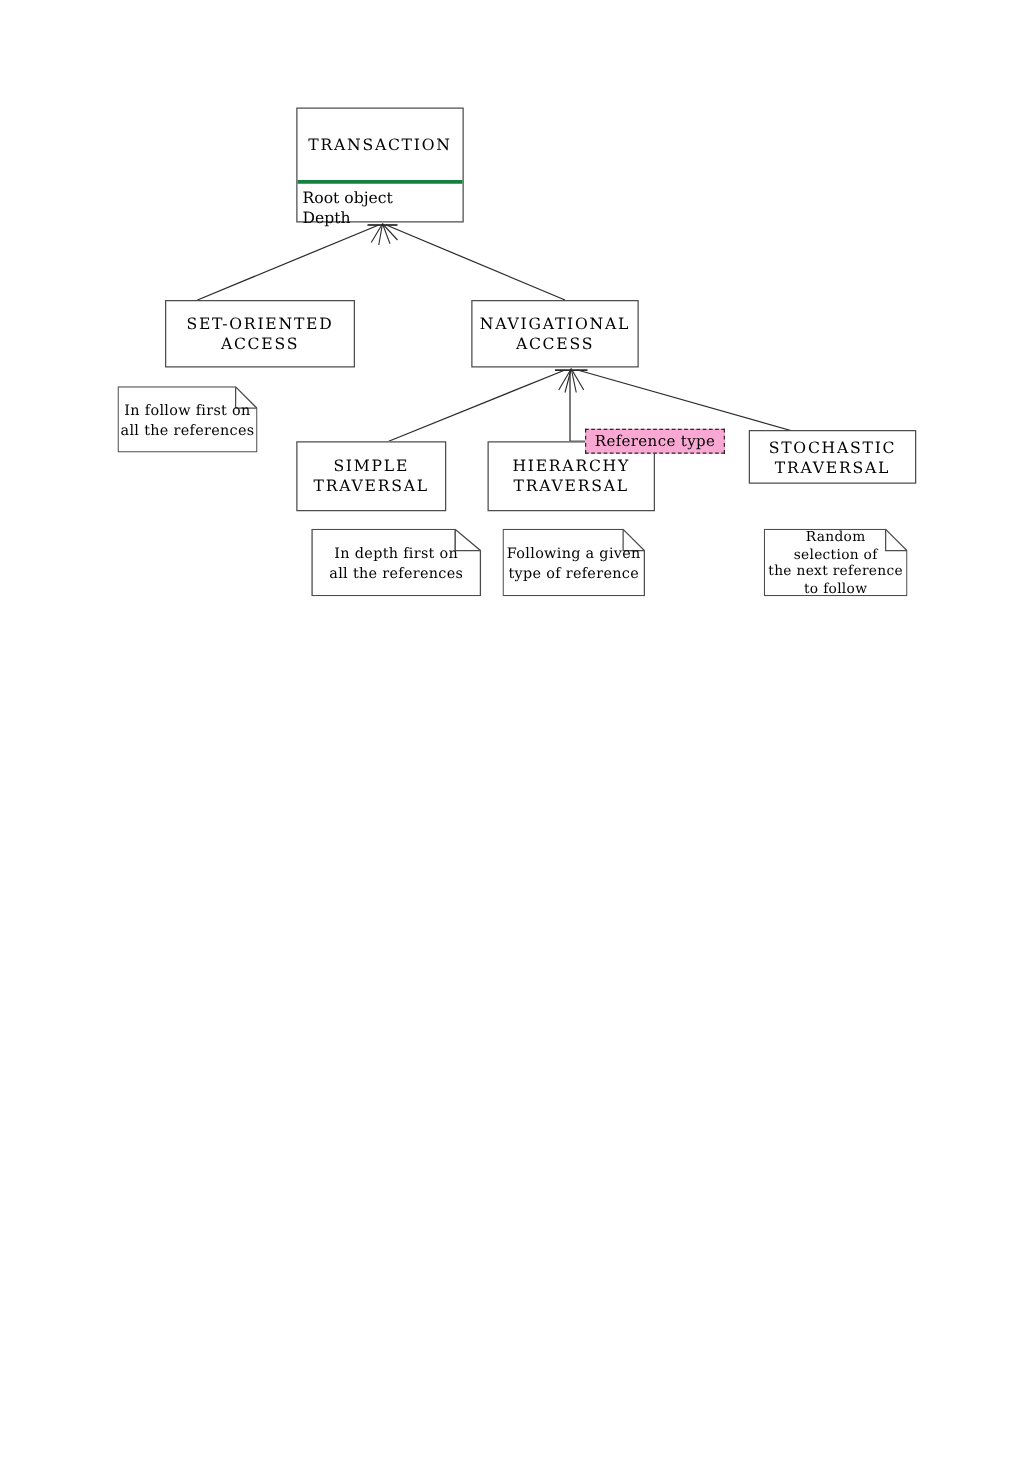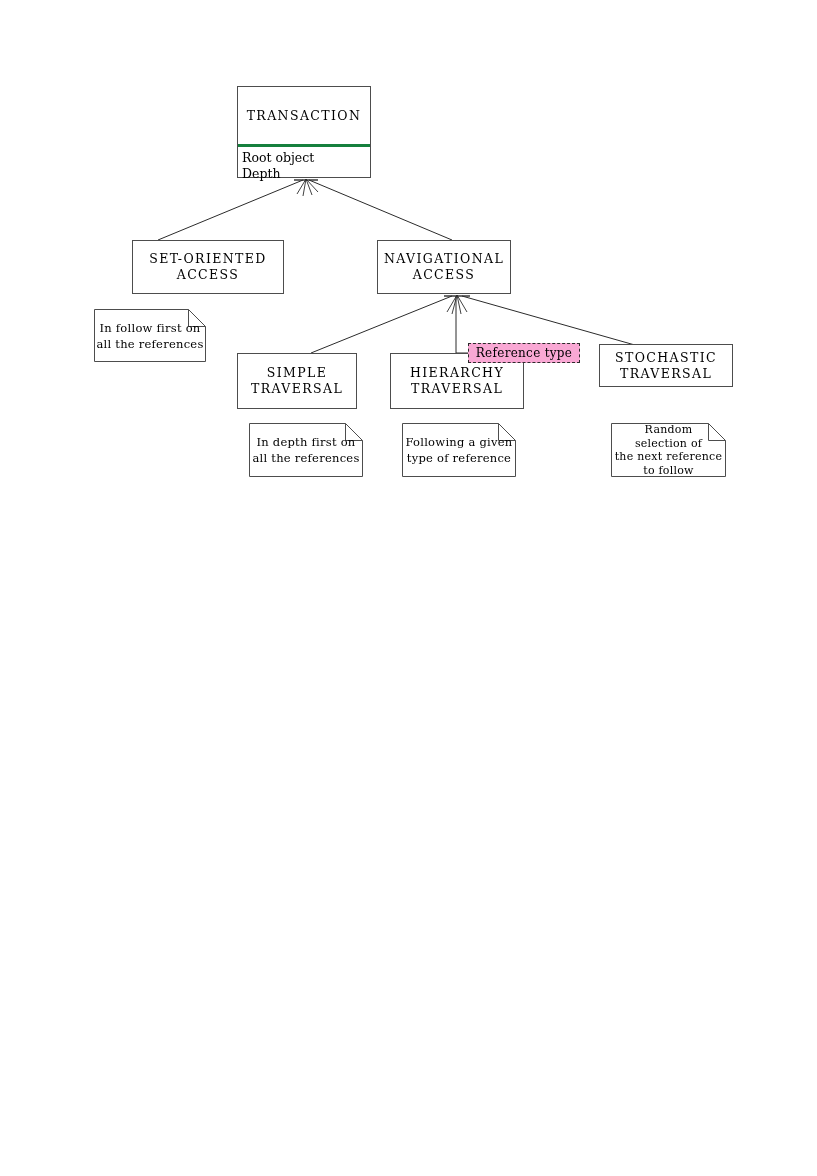--- a/index.html
+++ b/index.html
@@ -199,21 +199,21 @@
     <svg class="note-body" viewBox="0 0 112 53" preserveAspectRatio="none" xmlns="http://www.w3.org/2000/svg">
       <path d="M0.5,0.5 L94.5,0.5 L111.5,17.5 L111.5,52.5 L0.5,52.5 Z" fill="#ffffff" stroke="#4d4d4d" stroke-width="1"></path>
       <path d="M94.5,0.5 L94.5,17.5 L111.5,17.5" fill="none" stroke="#4d4d4d" stroke-width="1"></path>
     </svg>
     <div class="note-text">
       <div>In follow first on</div>
       <div>all the references</div>
     </div>
   </div>
 
-  <div class="uml-note" style="left:249px; top:423px; width:114px; height:54px;border-radius:22px;">
+  <div class="uml-note" style="left:249px; top:423px; width:136px; height:54px;border-radius:22px;">
     <svg class="note-body" viewBox="0 0 114 54" preserveAspectRatio="none" xmlns="http://www.w3.org/2000/svg">
       <path d="M0.5,0.5 L96.5,0.5 L113.5,17.5 L113.5,53.5 L0.5,53.5 Z" fill="#ffffff" stroke="#4d4d4d" stroke-width="1"></path>
       <path d="M96.5,0.5 L96.5,17.5 L113.5,17.5" fill="none" stroke="#4d4d4d" stroke-width="1"></path>
     </svg>
     <div class="note-text">
       <div>In depth first on</div>
       <div>all the references</div>
     </div>
   </div>
 

